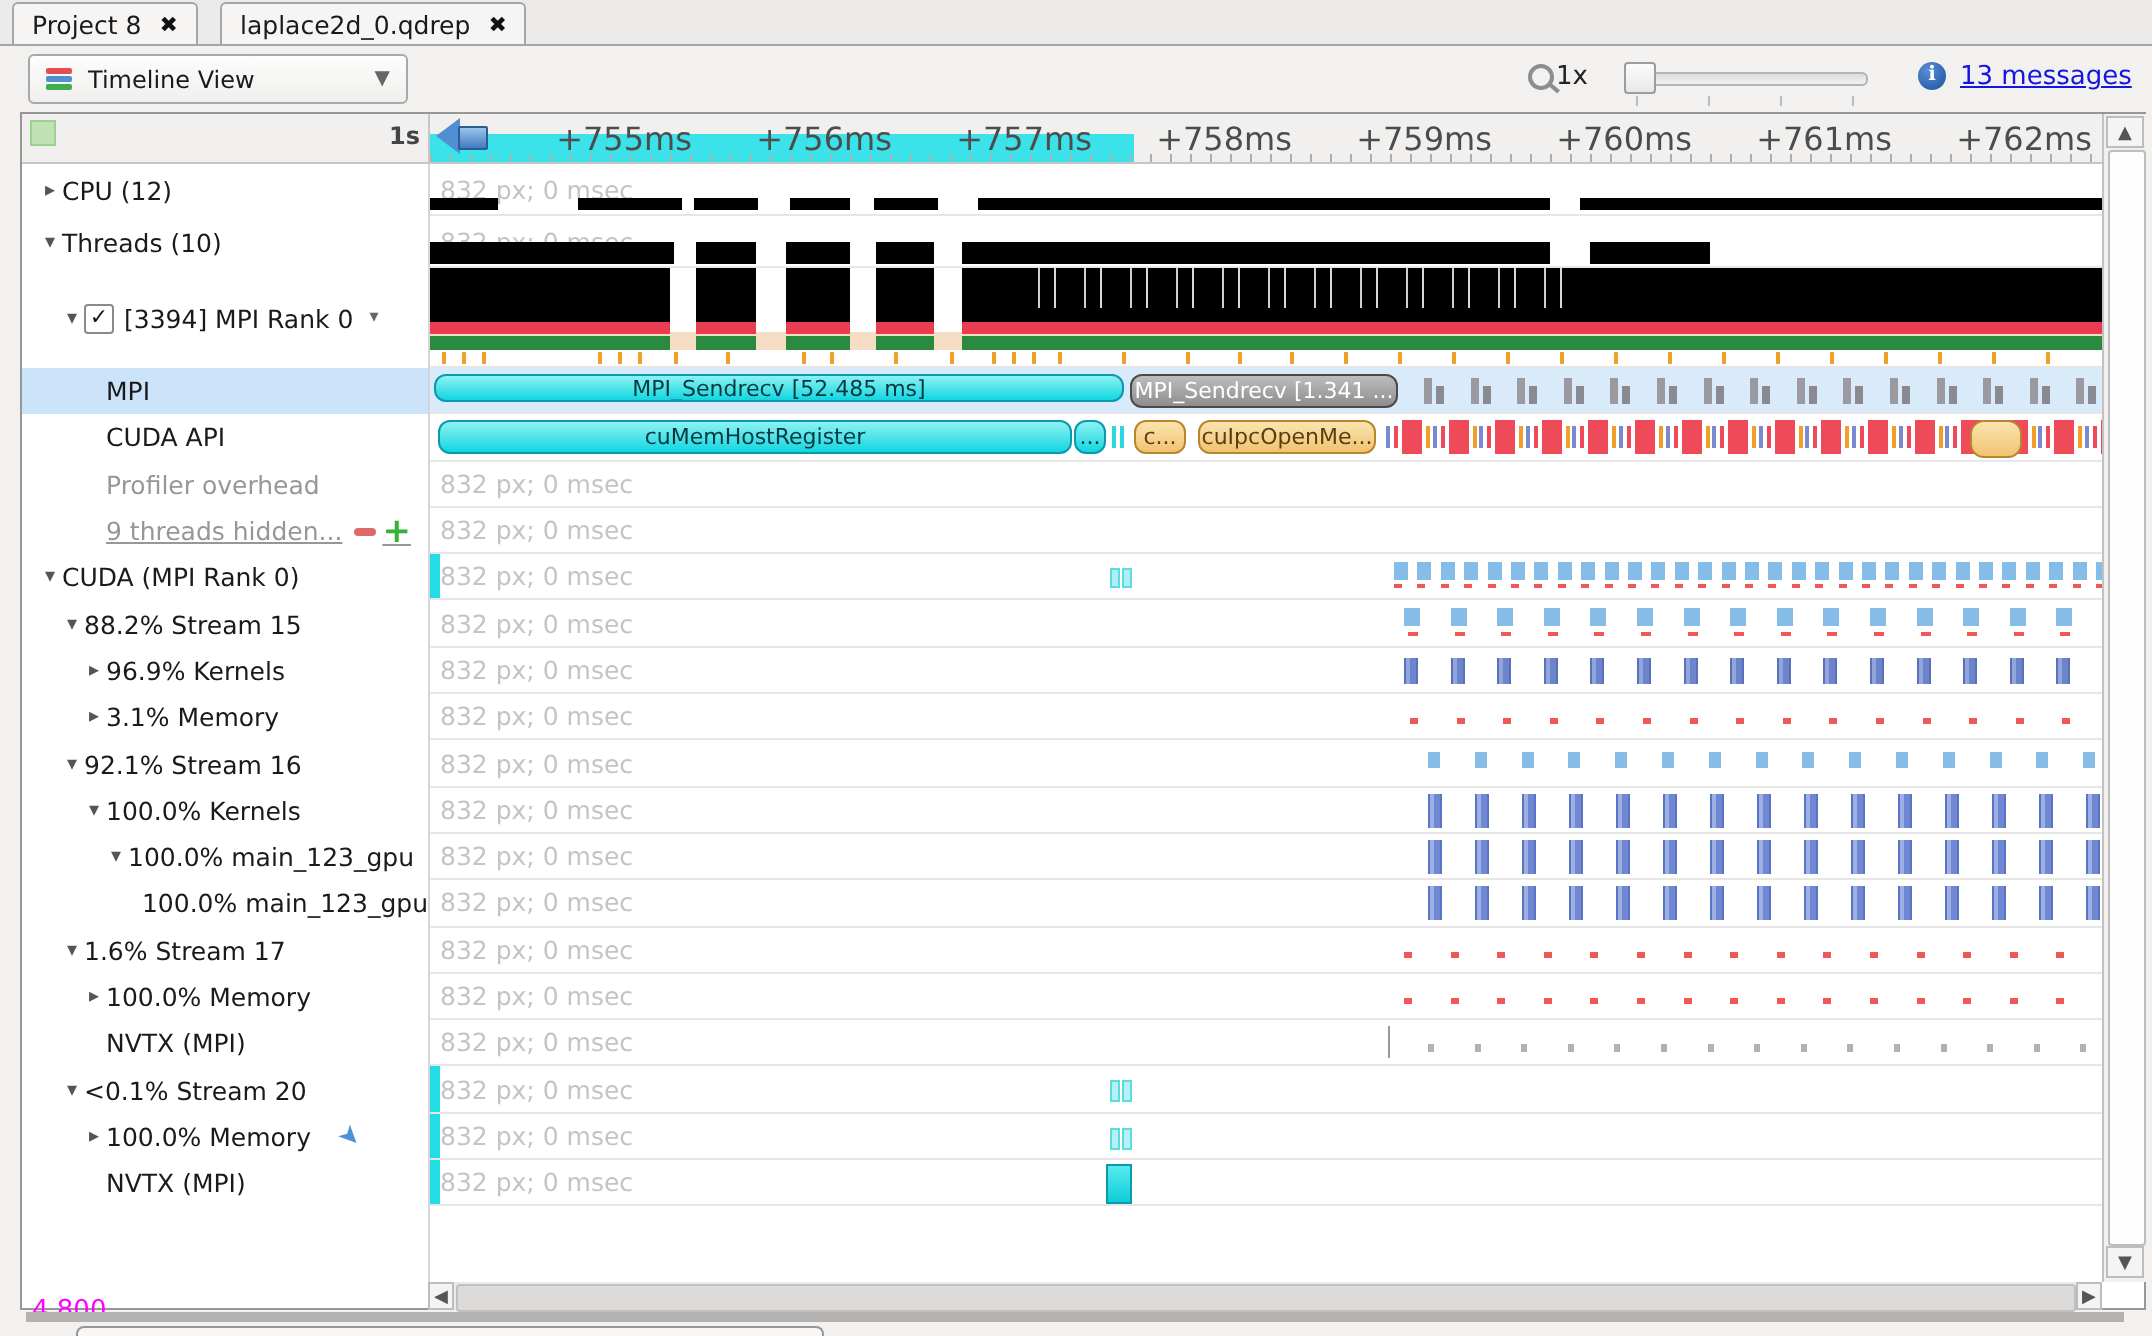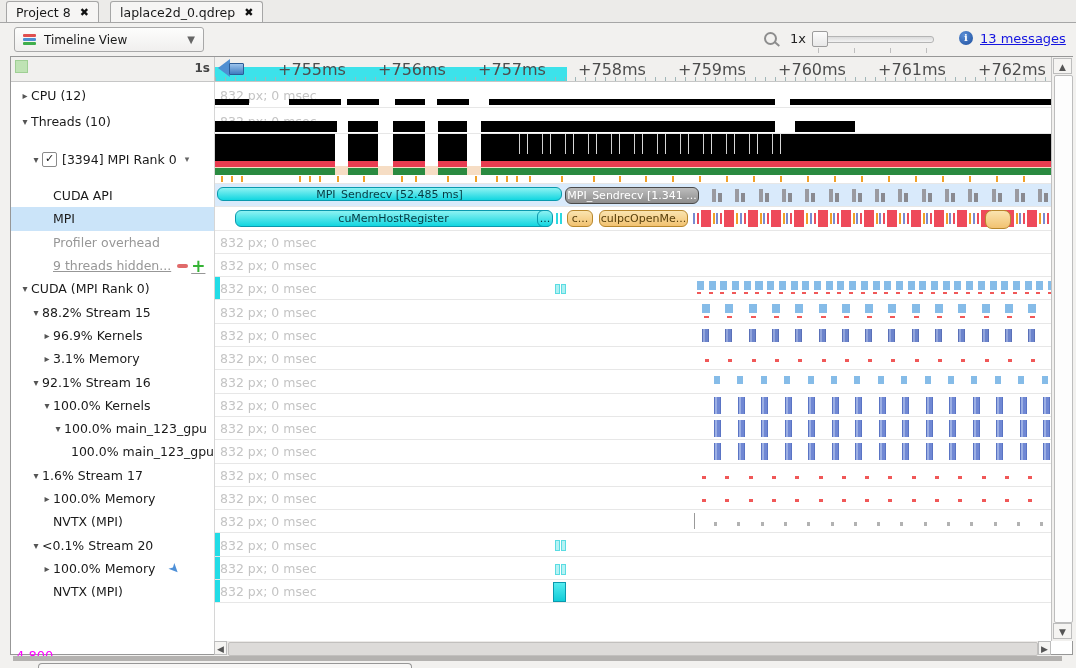--- a/index.html
+++ b/index.html
@@ -10,21 +10,21 @@
   .tab .x{font-weight:bold;font-size:11px;color:#111;cursor:pointer;}
   
   .toolbar{position:absolute;left:0;top:23px;width:1076px;height:33px;background:#f2f1ef;}
   .viewsel{position:absolute;left:14px;top:4px;width:190px;height:25px;background:linear-gradient(#fdfdfc,#f0efee);border:1px solid #a8a8a8;border-radius:3px;display:flex;align-items:center;gap:8px;padding:0 8px;box-sizing:border-box;}
   .tlicon{width:13px;height:13px;display:flex;flex-direction:column;justify-content:center;gap:1px;}
   .tlicon span{height:3px;border-radius:1px;}
   .caret{margin-left:auto;color:#666;font-size:10px;}
   .zoomgrp{position:absolute;right:0;top:0;height:33px;width:330px;}
   .mag{position:absolute;left:18px;top:9px;width:9px;height:9px;border:2px solid #8d8d8d;border-radius:50%;}
   .mag::after{content:"";position:absolute;width:6px;height:2px;background:#8d8d8d;transform:rotate(40deg);right:-5px;bottom:-2px;}
-  .zlvl{position:absolute;left:44px;top:8px;font-size:13px;color:#222;}
+  .zlvl{position:absolute;left:32px;top:8px;font-size:13px;color:#222;}
   .slider-track{position:absolute;left:68px;top:13px;width:118px;height:5px;background:linear-gradient(#dcdcdc,#f2f2f2);border:1px solid #b4b4b4;border-radius:3px;}
   .slider-handle{position:absolute;left:66px;top:8px;width:14px;height:14px;background:linear-gradient(#fcfcfc,#e8e8e8);border:1px solid #9c9c9c;border-radius:2px;}
   .slider-ticks{position:absolute;left:72px;top:25px;width:115px;height:5px;background:repeating-linear-gradient(90deg,#bdbdbd 0 1px,transparent 1px 36px);}
   .info-i{position:absolute;left:213px;top:8px;width:14px;height:14px;border-radius:50%;background:radial-gradient(circle at 35% 30%,#5b8ed6,#1d4f9e);color:#fff;font-size:10px;font-weight:bold;text-align:center;line-height:14px;font-family:"DejaVu Serif",serif;}
   .msglink{position:absolute;left:234px;top:8px;color:#1515e0;text-decoration:underline;font-size:13px;cursor:pointer;}
   
   .panel{position:absolute;left:10px;top:56px;width:1063px;height:599px;background:#fff;border:1px solid #979797;box-sizing:border-box;}
   .sb-header{position:absolute;left:0;top:0;width:203px;height:25px;background:#f1f0ee;border-bottom:1px solid #c6c6c6;box-sizing:border-box;}
   .sb-green{position:absolute;left:4px;top:3px;width:11px;height:11px;background:#bfe3b4;border:1px solid #9fcf94;}
   .sb-origin{position:absolute;right:4px;top:4px;font-weight:bold;font-size:12px;color:#444;}
@@ -130,27 +130,27 @@
       <div class="srow" style="height: 26px; padding-left: 8px;">
         <span class="tg">▾</span>
         <span>Threads (10)</span>
       </div>
       <div class="srow" style="height: 50px; padding-left: 19px;">
         <span class="tg">▾</span>
         <span class="cb">✓</span>
         <span>[3394] MPI Rank 0</span>
         <span class="dd">▾</span>
       </div>
+      <div class="srow sel" style="height: 23.3px; padding-left: 30px;">
+        <span class="tg"></span>
+        <span>MPI</span>
+      </div>
       <div class="srow" style="height: 23.3px; padding-left: 30px;">
         <span class="tg"></span>
         <span>CUDA API</span>
-      </div>
-      <div class="srow sel" style="height: 23.3px; padding-left: 30px;">
-        <span class="tg"></span>
-        <span>MPI</span>
       </div>
       <div class="srow muted" style="height: 23.3px; padding-left: 30px;">
         <span class="tg"></span>
         <span>Profiler overhead</span>
       </div>
       <div class="srow muted" style="height: 23.3px; padding-left: 30px; text-decoration: underline;">
         <span class="tg"></span>
         <span>9 threads hidden...</span>
         <span class="ic-minus"></span>
         <span class="ic-plus">+</span>
@@ -288,21 +288,21 @@
         <div class="abs" style="left: 781px; width: 2px; height: 6px; bottom: 1px; background: rgb(240, 160, 40);"></div>
         <div class="abs" style="left: 808px; width: 2px; height: 6px; bottom: 1px; background: rgb(240, 160, 40);"></div>
       </div>
       <div class="trow sel" style="height: 23.3px;">
         <div class="bar bar-cyan" style="left: 2px; width: 345px; height: 14px; top: 3px;">MPI_Sendrecv [52.485 ms]</div>
         <div class="bar bar-gray" style="left: 350px; width: 134px; height: 17px; top: 3px;">MPI_Sendrecv [1.341 ...</div>
         <div class="abs" style="left: 487px; width: 350px; height: 13px; top: 5px; background: repeating-linear-gradient(90deg, transparent 0px, transparent 10px, rgb(154, 154, 160) 10px, rgb(154, 154, 160) 14px, transparent 14px, transparent 23.3px);"></div>
         <div class="abs" style="left: 487px; width: 350px; height: 9px; top: 9px; background: repeating-linear-gradient(90deg, transparent 0px, transparent 16px, rgb(138, 138, 144) 16px, rgb(138, 138, 144) 20px, transparent 20px, transparent 23.3px);"></div>
       </div>
       <div class="trow" style="height: 23.3px;">
-        <div class="bar bar-cyan" style="left: 20px; width: 317px; height: 17px; top: 3px;">cuMemHostRegister</div>
+        <div class="bar bar-cyan" style="left: 4px; width: 317px; height: 17px; top: 3px;">cuMemHostRegister</div>
         <div class="bar bar-cyan" style="left: 322px; width: 16px; height: 17px; top: 3px;">...</div>
         <div class="abs" style="left: 341px; width: 2px; height: 11px; top: 6px; background: rgb(43, 216, 224);"></div>
         <div class="abs" style="left: 345px; width: 2px; height: 11px; top: 6px; background: rgb(43, 216, 224);"></div>
         <div class="bar bar-org" style="left: 352px; width: 26px; height: 17px; top: 3px;">c...</div>
         <div class="bar bar-org" style="left: 384px; width: 89px; height: 17px; top: 3px;">cuIpcOpenMe...</div>
         <div class="abs" style="left: 478px; width: 359px; height: 17px; top: 3px; background: repeating-linear-gradient(90deg, transparent 0px, transparent 8px, rgb(238, 74, 90) 8px, rgb(238, 74, 90) 18px, transparent 18px, transparent 23.3px);"></div>
         <div class="abs" style="left: 478px; width: 359px; height: 11px; top: 6px; background: repeating-linear-gradient(90deg, rgb(122, 138, 208) 0px, rgb(122, 138, 208) 2px, transparent 2px, transparent 4px, rgb(238, 74, 90) 4px, rgb(238, 74, 90) 6px, transparent 6px, transparent 20px, rgb(240, 160, 40) 20px, rgb(240, 160, 40) 22px, transparent 22px, transparent 23.3px);"></div>
         <div class="abs" style="left: 770px; width: 24px; height: 17px; top: 3px; background: linear-gradient(rgb(250, 228, 176), rgb(242, 194, 113)); border: 1px solid rgb(184, 135, 44); border-radius: 7px;"></div>
       </div>
       <div class="trow" style="height: 23.3px;">

